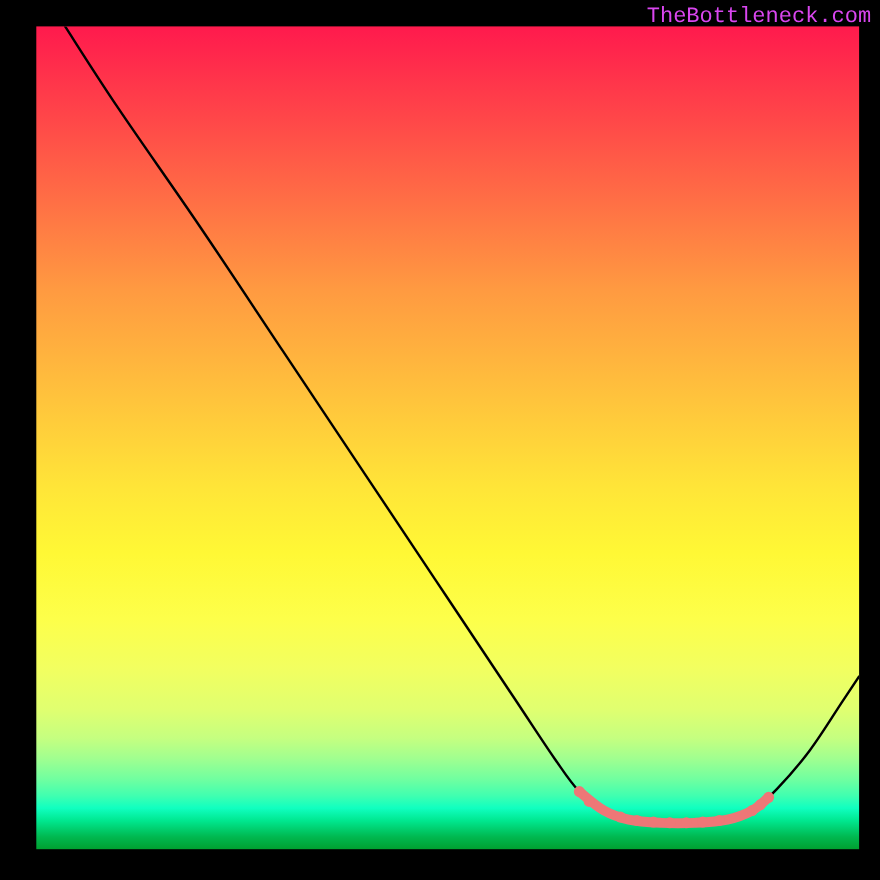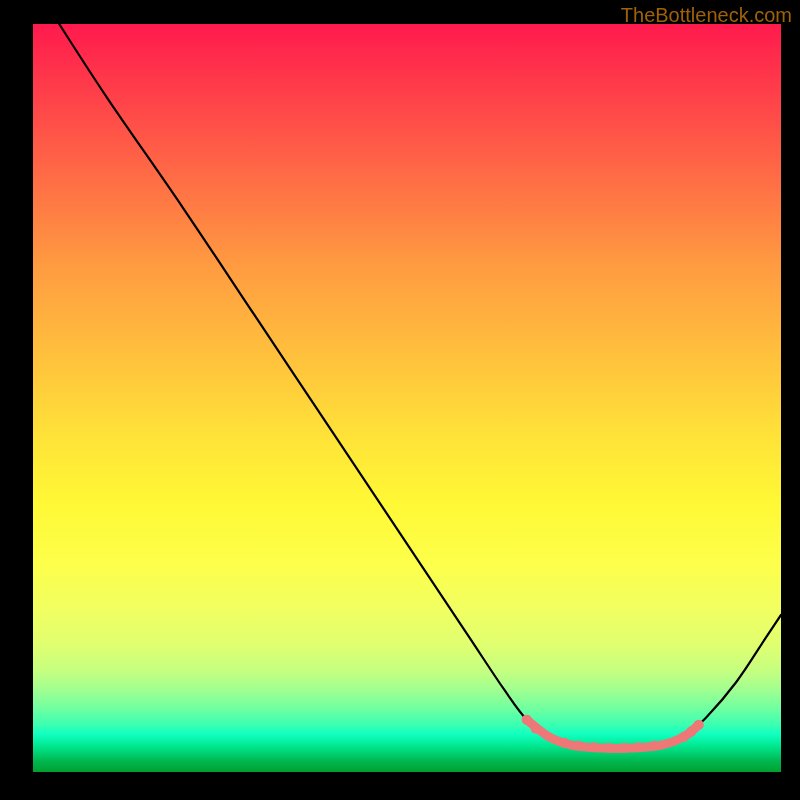--- a/index.html
+++ b/index.html
@@ -17,23 +17,23 @@
   .chart-container {
     position: relative;
     width: 800px;
     height: 800px;
     background: #000;
   }
   .watermark {
     position: absolute;
     top: 4px;
     right: 8px;
-    color: #a16207;
+    color: #d946ef;
     font-size: 20px;
-    font-family: Liberation Sans, sans-serif;
+    font-family: Liberation Mono, monospace;
     z-index: 10;
   }
   .plot-area {
     position: absolute;
     left: 33px;
     top: 24px;
     width: 748px;
     height: 748px;
     background: linear-gradient(to bottom,
       #ff1a4d 0%,

